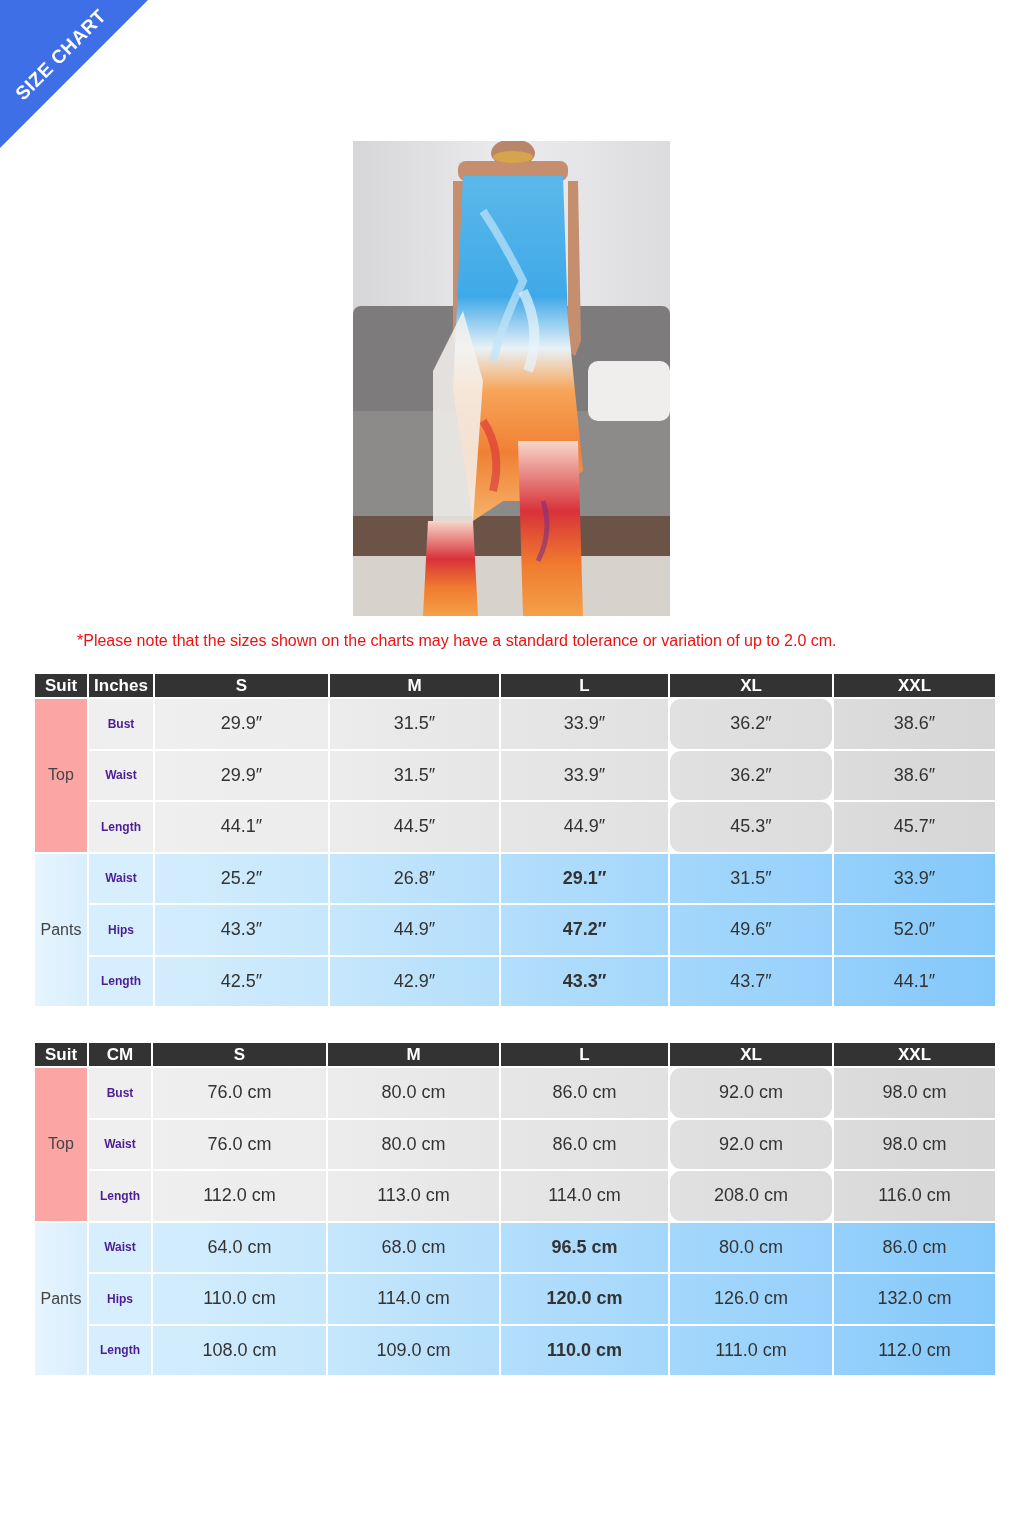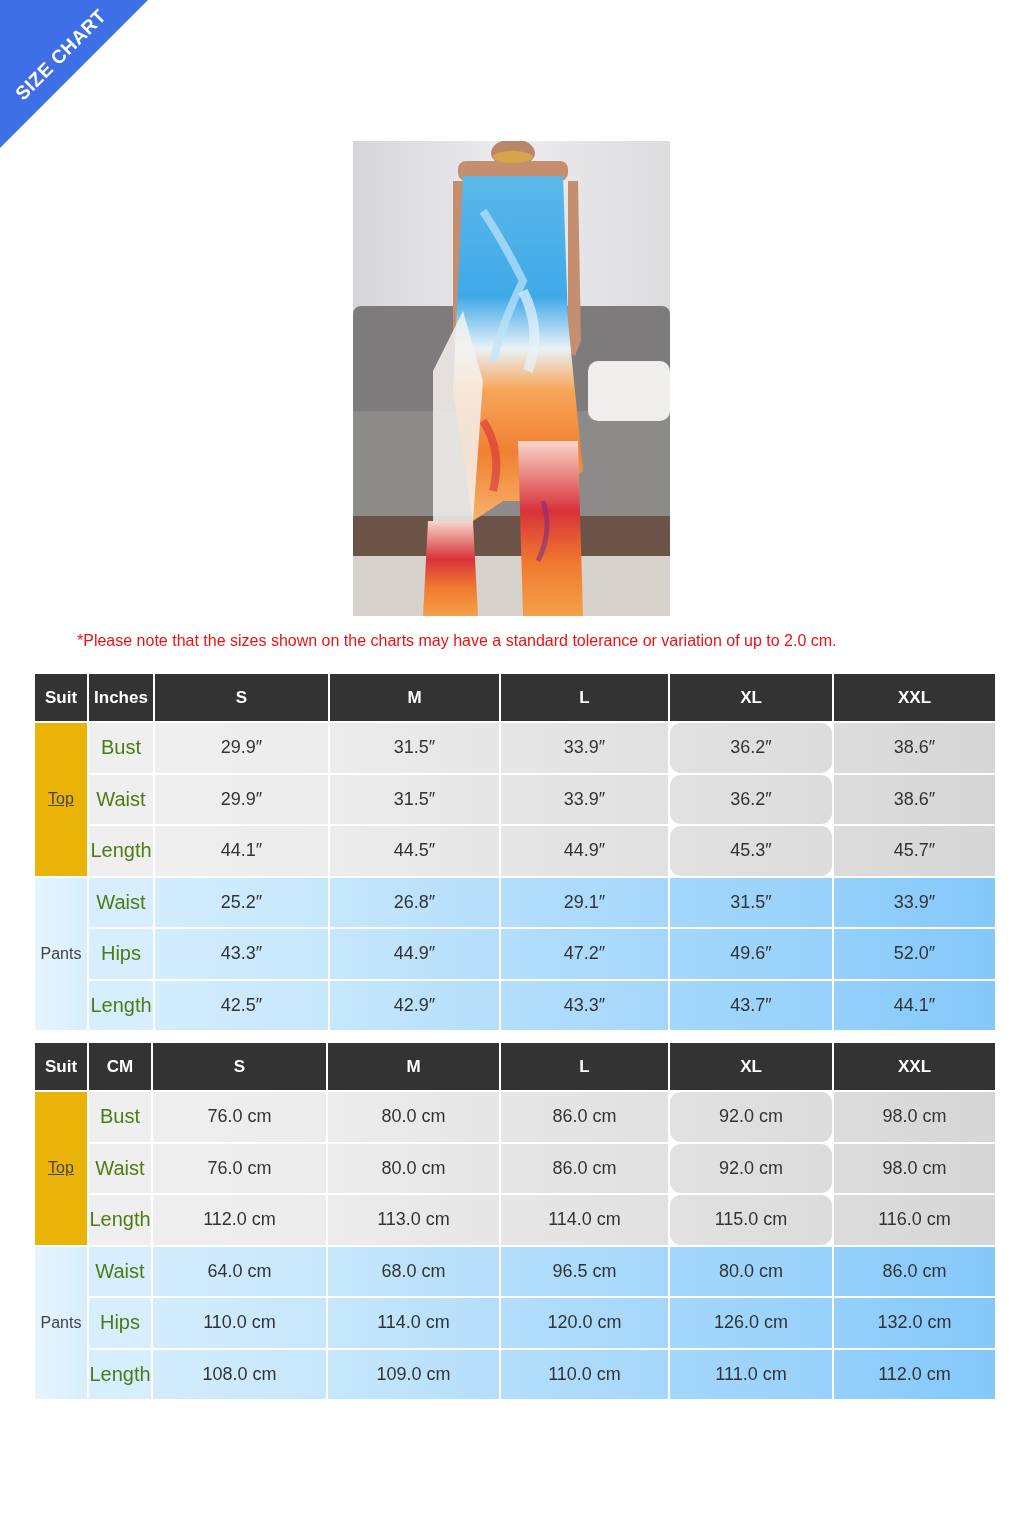--- a/index.html
+++ b/index.html
@@ -36,42 +36,42 @@
   table.size-table {
     position: absolute; left: 33px; width: 958px;
     border-collapse: separate; border-spacing: 2px;
     table-layout: fixed;
   }
   table.size-table.t-in { top: 672px; }
   table.size-table.t-cm { top: 1041px; }
 
   .size-table th {
     background: #333333; color: #ffffff; font-weight: bold;
-    font-size: 17px; height: 47px; text-align: center;
+    font-size: 17px; height: 23px; text-align: center;
   }
   .size-table td {
     height: 49.5px; text-align: center; font-size: 18px; color: #333;
   }
   .size-table td.group { font-size: 16px; color: #444; }
-  .size-table td.metric { font-size: 20px; color: #4d7c0f; }
+  .size-table td.metric { font-size: 12px; color: #4c1d95; font-weight: bold; }
 
   .row-top td { background: linear-gradient(90deg, #f1f1f1, #dcdcdc); }
-  .row-top td.group { background: #eab308; text-decoration: underline; }
+  .row-top td.group { background: #fca5a5; }
   .row-top td.metric { background: #efefef; }
   .row-top td.c0 { background: linear-gradient(90deg,#efefef,#ececec); }
   .row-top td.c1 { background: linear-gradient(90deg,#ececec,#e6e6e6); }
   .row-top td.c2 { background: linear-gradient(90deg,#e6e6e6,#e1e1e1); }
   .row-top td.c3 { background: linear-gradient(90deg,#e1e1e1,#dcdcdc); border-radius: 11px; }
   .row-top td.c4 { background: linear-gradient(90deg,#dcdcdc,#d6d6d6); }
 
   .row-pants td.group { background: linear-gradient(90deg,#e6f5fe,#d8eefc); }
   .row-pants td.metric { background: #d6eefd; }
   .row-pants td.c0 { background: linear-gradient(90deg,#d3edfd,#c6e7fc); text-align: center; }
   .row-pants td.c1 { background: linear-gradient(90deg,#c6e7fc,#b4defb); }
-  .row-pants td.c2 { background: linear-gradient(90deg,#b4defc,#a4d7fb); }
+  .row-pants td.c2 { background: linear-gradient(90deg,#b4defc,#a4d7fb); font-weight: bold; }
   .row-pants td.c3 { background: linear-gradient(90deg,#a4d7fb,#97d1fb); }
   .row-pants td.c4 { background: linear-gradient(90deg,#95d0fb,#84c8fa); }
 </style>
 </head>
 <body>
 
 <div class="corner-banner">
   <div class="tri"></div>
   <div class="label">SIZE CHART</div>
 </div>
@@ -235,21 +235,21 @@
       <td class="c1">80.0 cm</td>
       <td class="c2">86.0 cm</td>
       <td class="c3">92.0 cm</td>
       <td class="c4">98.0 cm</td>
     </tr>
     <tr class="row-top">
       <td class="metric">Length</td>
       <td class="c0">112.0 cm</td>
       <td class="c1">113.0 cm</td>
       <td class="c2">114.0 cm</td>
-      <td class="c3">115.0 cm</td>
+      <td class="c3">208.0 cm</td>
       <td class="c4">116.0 cm</td>
     </tr>
     <tr class="row-pants">
       <td class="group" rowspan="3">Pants</td>
       <td class="metric">Waist</td>
       <td class="c0">64.0 cm</td>
       <td class="c1">68.0 cm</td>
       <td class="c2">96.5 cm</td>
       <td class="c3">80.0 cm</td>
       <td class="c4">86.0 cm</td>

